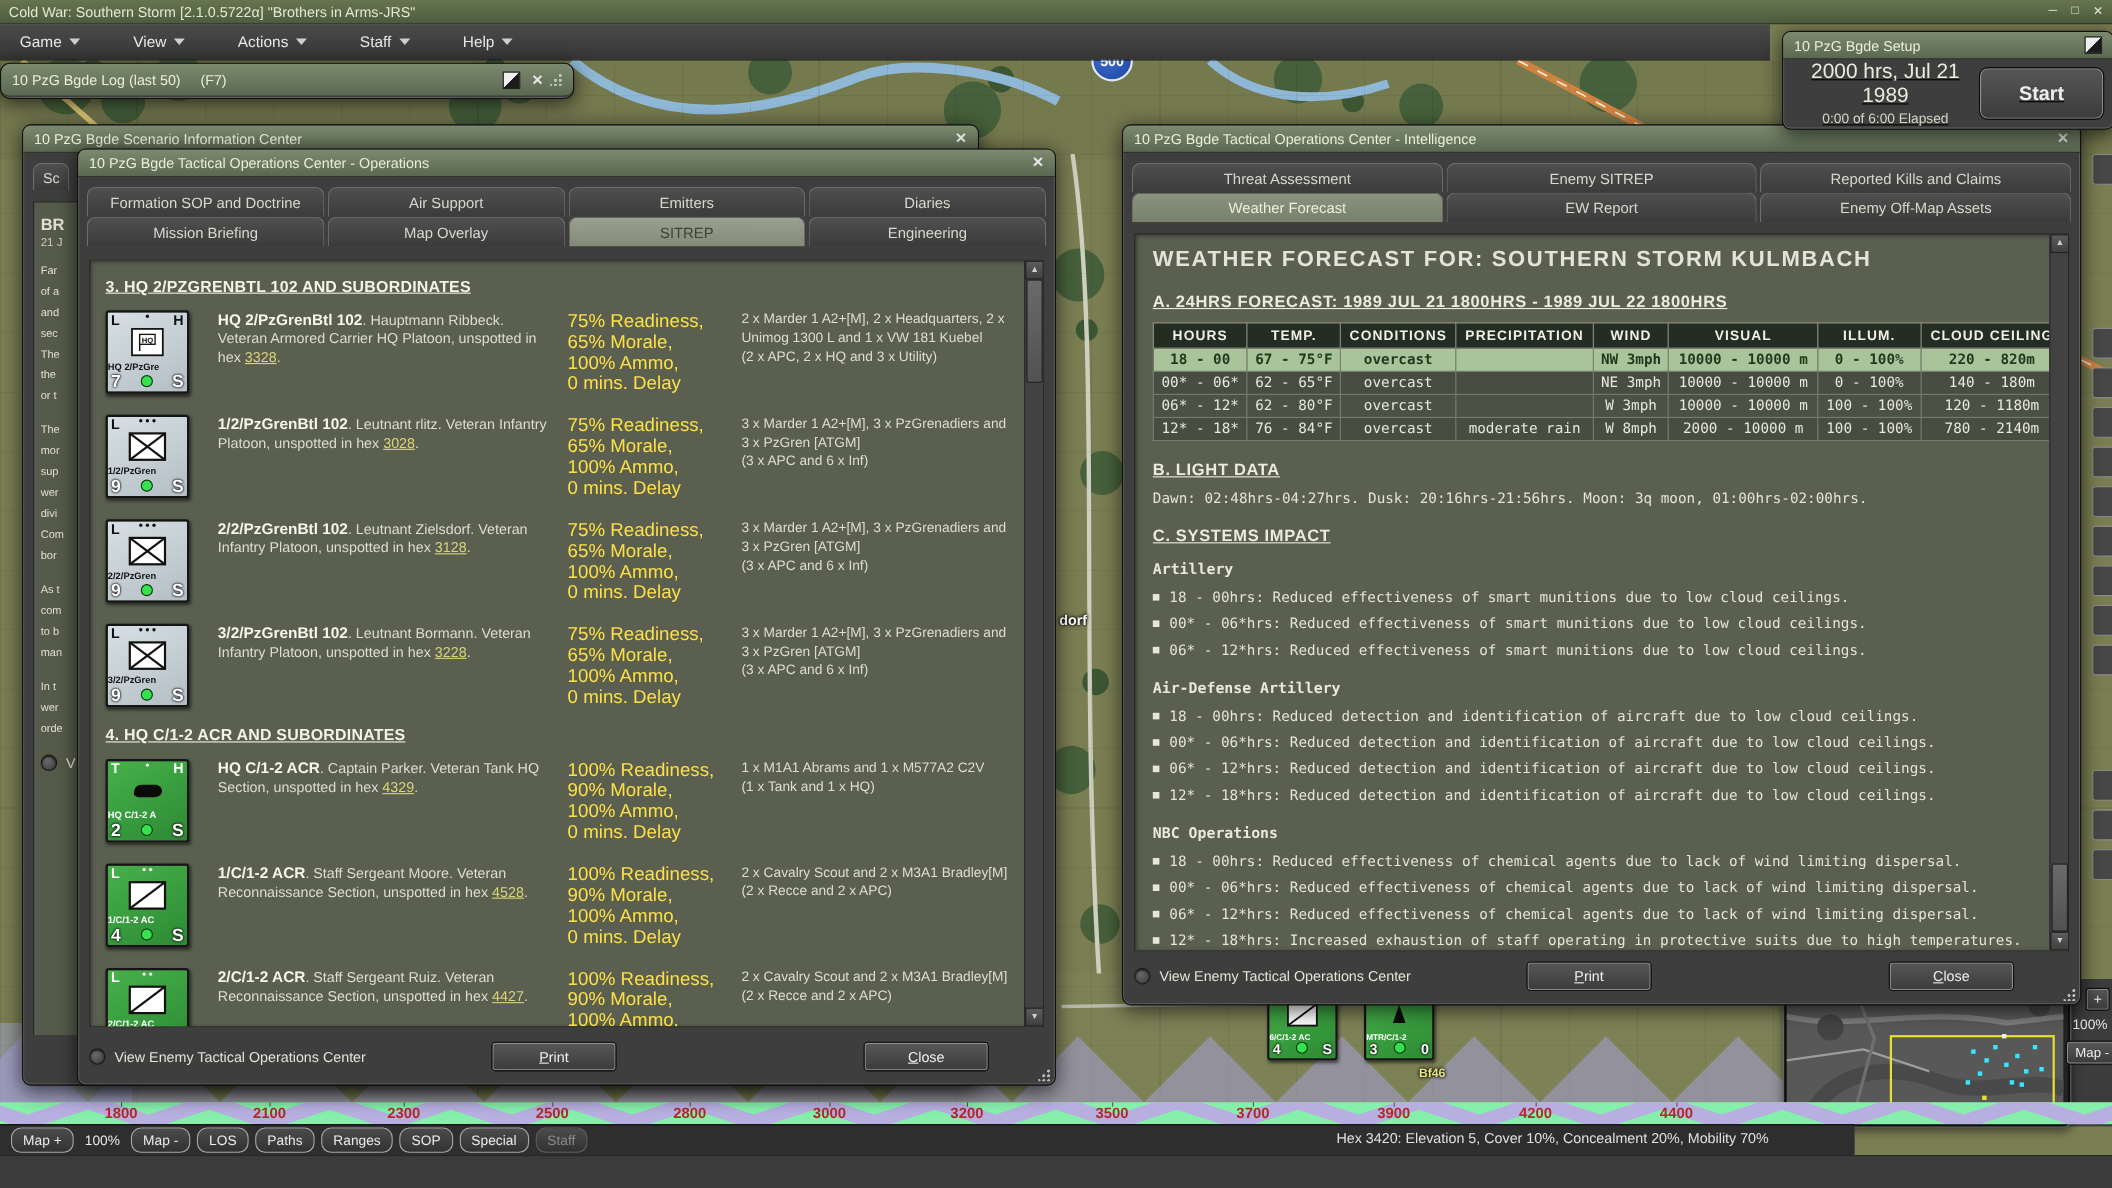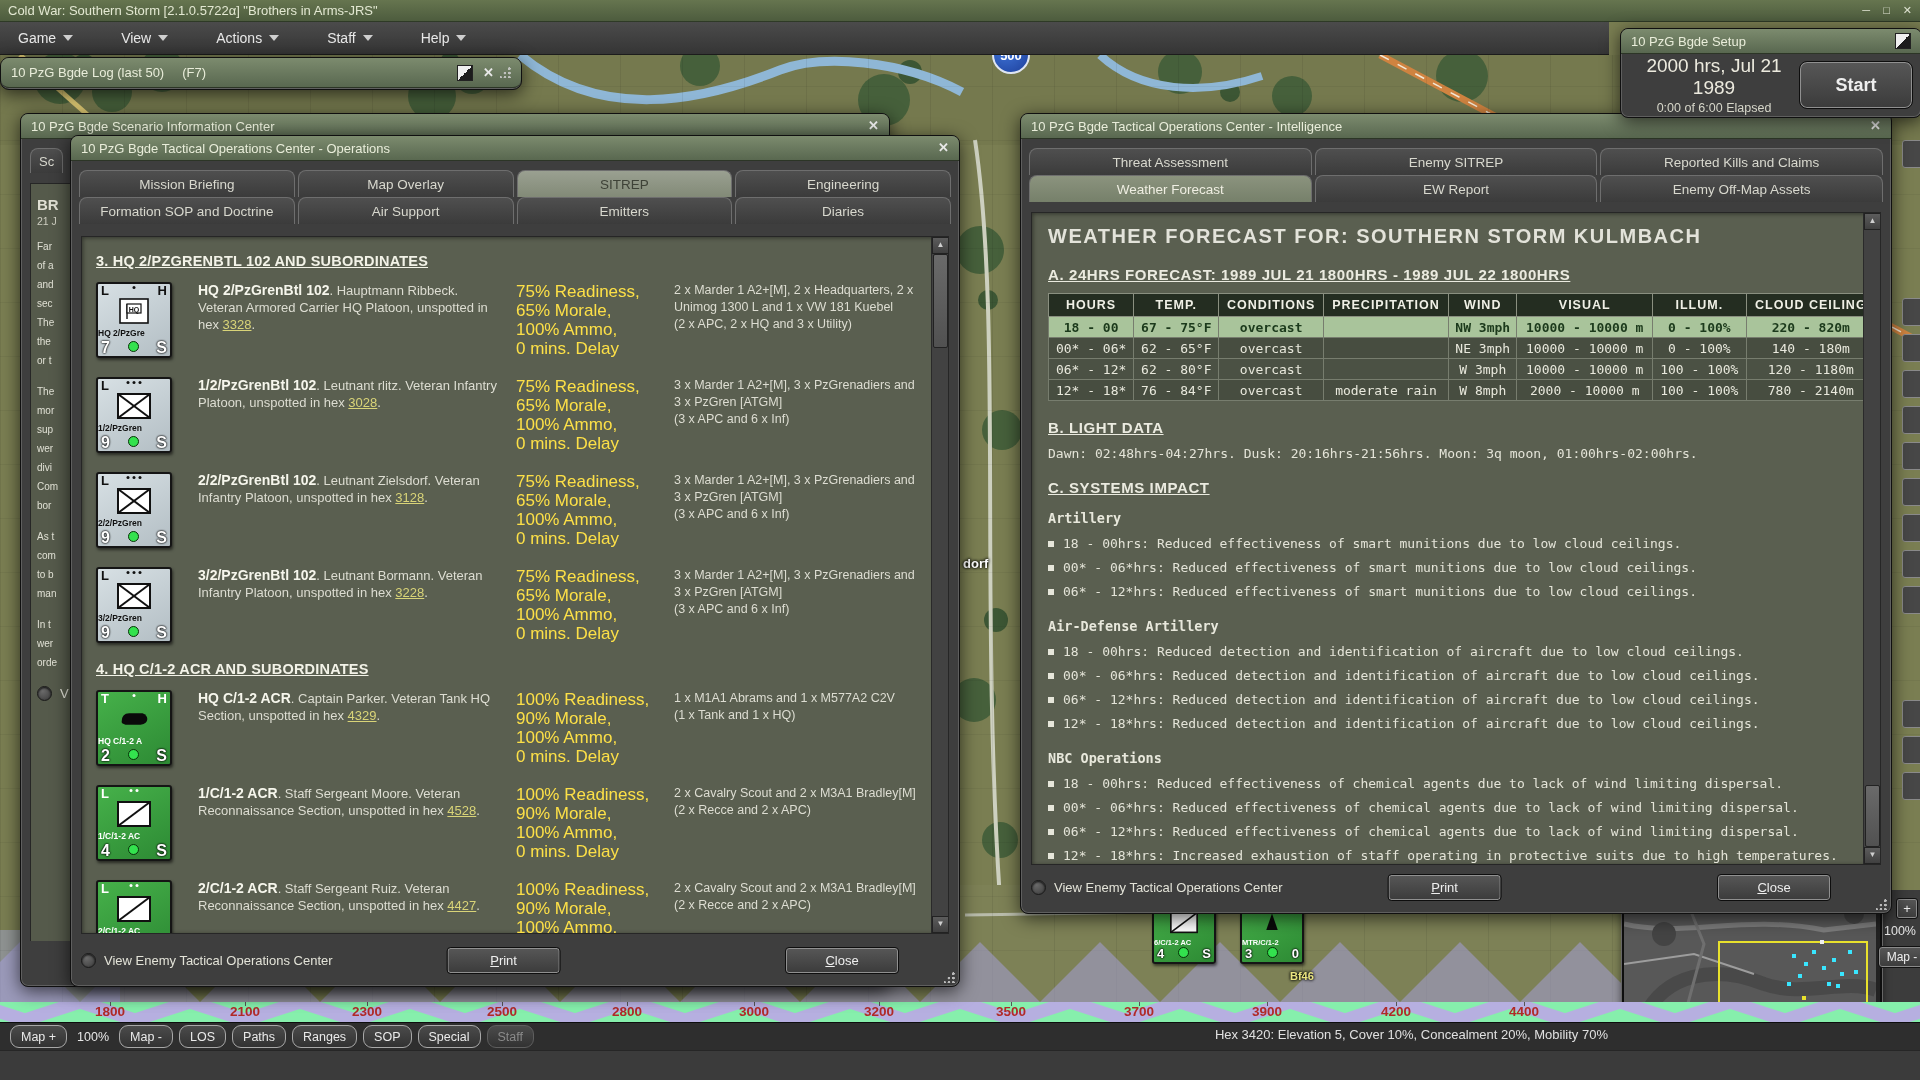--- a/index.html
+++ b/index.html
@@ -88,21 +88,21 @@
      radial-gradient(circle at 85% 55%, #cfcfcf 1.2px, transparent 1.6px),
      radial-gradient(circle at 45% 55%, #cfcfcf 1.2px, transparent 1.6px),
      radial-gradient(circle at 85% 95%, #cfcfcf 1.2px, transparent 1.6px),
      radial-gradient(circle at 45% 95%, #cfcfcf 1.2px, transparent 1.6px),
      radial-gradient(circle at 5% 95%, #cfcfcf 1.2px, transparent 1.6px);}
 
   
   #log-window{left:0;top:57px;width:520px;height:31px;z-index:7;border-radius:9px;}
   #log-window .titlebar{height:29px;border-radius:8px;}
   #setup-panel{left:1620px;top:28px;width:300px;height:88px;z-index:7;}
-  #setup-body{position:absolute;left:0;right:0;top:24px;bottom:0;display:flex;align-items:center;padding:0 8px;box-sizing:border-box;}
+  #setup-body{position:absolute;left:0;right:0;top:24px;bottom:0;display:flex;align-items:center;padding:0 8px;box-sizing:border-box;text-decoration:underline;}
   #setup-time{flex:1;text-align:center;}
   #setup-clock{font-size:19px;color:#eceade;}
   #setup-elapsed{font-size:12.5px;color:#d6d6c9;margin-top:2px;}
   #start-btn{width:104px;height:46px;border-radius:8px;font-size:18px;font-weight:bold;}
 
   
   #scenario-window{left:20px;top:113px;width:868px;height:872px;z-index:3;}
   #scn-body{position:absolute;left:9px;top:34px;bottom:45px;width:54px;overflow:hidden;}
   .scn-tabstub{background:linear-gradient(#4f4f4f,#3b3b3b);border:1px solid #6e6e6e;border-bottom:none;
     border-radius:8px 8px 0 0;color:#d8d8ce;font-size:13px;padding:5px 8px 4px;display:inline-block;margin-bottom:10px;}
@@ -153,21 +153,21 @@
   #mm-plus{position:absolute;left:1896px;top:898px;width:20px;height:19px;z-index:3;border-radius:3px;
     background:linear-gradient(#575757,#3b3b3b);border:1px solid #111;box-shadow:inset 0 0 0 1px #8a8a8a;
     color:#eee;font-size:13px;display:flex;align-items:center;justify-content:center;}
   #mm-zoom{position:absolute;left:1884px;top:924px;z-index:3;color:#e5e5e5;font-size:12.5px;}
   #mm-minus{position:absolute;left:1878px;top:946px;width:46px;height:20px;z-index:3;border-radius:4px;
     background:linear-gradient(#575757,#3b3b3b);border:1px solid #111;box-shadow:inset 0 0 0 1px #8a8a8a;
     color:#eee;font-size:12px;display:flex;align-items:center;justify-content:center;}
   #ruler{position:absolute;left:0;top:1002px;width:1920px;height:20px;background:#86efac;z-index:2;overflow:hidden;}
   .ruler-num{position:absolute;top:2px;font-size:13.5px;font-weight:bold;color:#b02a28;transform:translateX(-50%);}
   .ruler-tick{position:absolute;top:0;width:1px;height:4px;background:#555;}
-  #statusbar{position:absolute;left:0;top:1022px;width:1920px;height:28px;background:#2e2e2e;z-index:2;
+  #statusbar{position:absolute;left:0;top:1022px;width:1686px;height:28px;background:#2e2e2e;z-index:2;
     border-top:1px solid #0d0d0d;display:flex;align-items:center;padding-left:10px;box-sizing:border-box;}
   .sb-btn{height:21px;padding:0 10px;margin-right:6px;border-radius:9px;border:1px solid #a8a8a8;
     background:linear-gradient(#4b4b4b,#323232);color:#eaeaea;font-size:12.5px;display:flex;align-items:center;flex:none;}
   .sb-btn.disabled{color:#8a8a8a;border-color:#5e5e5e;}
   .sb-label{color:#e8e8e8;font-size:12.5px;margin:0 10px 0 4px;}
   #hex-info{position:absolute;right:312px;top:1027px;z-index:2;color:#e0e0e0;font-size:13px;}
   #bottombar{position:absolute;left:0;top:1050px;width:1920px;height:30px;background:#3b3b3b;z-index:2;
     border-top:1px solid #262626;}
   #edge-tools{position:absolute;left:1902px;top:0;z-index:1;}
   .edge-btn{position:absolute;width:24px;height:26px;background:#474747;border:1px solid #8a8a8a;border-radius:3px;}
@@ -467,30 +467,30 @@
   </div>
 
   <div class="window ops-w" id="ops-window">
     <div class="titlebar">
       <span>10 PzG Bgde Tactical Operations Center - Operations</span>
       <span class="spacer"></span>
       <span class="tb-x">✕</span>
     </div>
     <div class="tab-strip" id="ops-tabs">
         <div class="tab-row">
+          <div class="tab">Formation SOP and Doctrine</div>
+          <div class="tab">Air Support</div>
+          <div class="tab">Emitters</div>
+          <div class="tab">Diaries</div>
+        </div>
+        <div class="tab-row">
           <div class="tab">Mission Briefing</div>
           <div class="tab">Map Overlay</div>
           <div class="tab active">SITREP</div>
           <div class="tab">Engineering</div>
-        </div>
-        <div class="tab-row">
-          <div class="tab">Formation SOP and Doctrine</div>
-          <div class="tab">Air Support</div>
-          <div class="tab">Emitters</div>
-          <div class="tab">Diaries</div>
         </div>
       </div>
     <div class="content" id="ops-content">
       <div id="sitrep">
           <div class="sec-head">3. HQ 2/PZGRENBTL 102 AND SUBORDINATES</div>
           <div class="unit">
             <div class="counter ctr-gray">
               <span class="ck tl">L</span>
               <span class="ck tr">H</span>
               <span class="tmdots">

